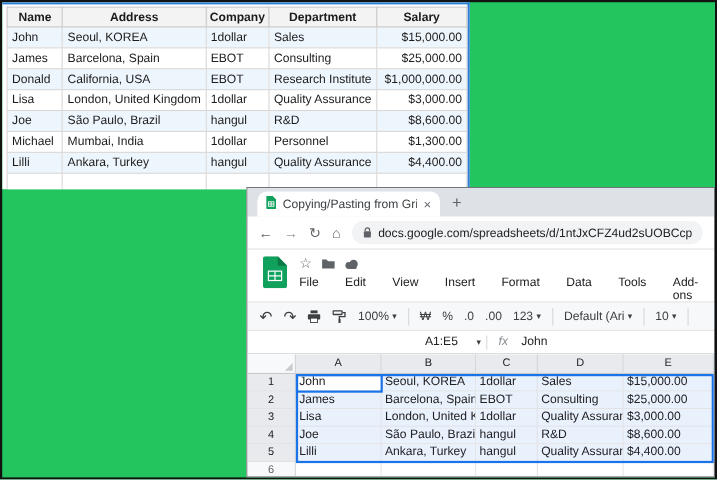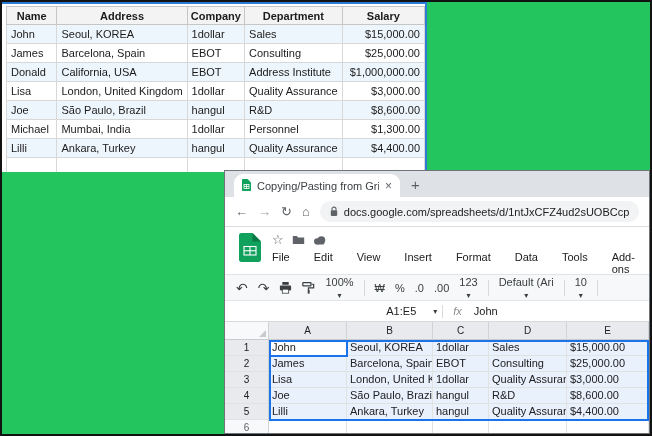--- a/index.html
+++ b/index.html
@@ -46,21 +46,21 @@
   .hdr-ic { color:#5f6368; font-size:13px; line-height:1; display:inline-flex; align-items:center; }
   .menu-row { display:flex; align-items:center; margin-top:5px; }
   .menus { display:flex; gap:24px; font-size:11px; color:#202124; }
   .last-edit { margin-left:auto; font-size:10.5px; color:#5f6368; white-space:nowrap; padding-right:2px; }
 
   .toolbar { height:27px; min-height:27px; background:#f7f8f9; border-top:1px solid #e3e4e6;
     border-bottom:1px solid #e3e4e6; display:flex; align-items:center; gap:10px;
     padding:0 11px; font-size:11px; color:#3c4043; overflow:hidden; }
   .tb-ic { font-size:14px; line-height:1; color:#3c4043; display:inline-flex; align-items:center; }
   .tb-sep { width:1px; height:16px; background:#d6d8da; flex:0 0 auto; }
-  .tb-item { display:inline-flex; align-items:center; gap:3px; white-space:nowrap;flex-direction:column; }
+  .tb-item { display:inline-flex; align-items:center; gap:3px; white-space:nowrap; }
   .dd { font-size:8px; color:#3c4043; }
 
   .fbar { height:21px; min-height:21px; background:#fff; display:flex; align-items:center;
     font-size:11px; border-bottom:1px solid #d9dadb;justify-content:center; }
   .namebox { width:66px; padding:0 5px 0 10px; display:flex; align-items:center;
     justify-content:space-between; color:#202124; }
   .fbar-sep { width:1px; height:13px; background:#d9dadb; }
   .fx { font-style:italic; color:#8a8f94; padding:0 10px; }
   .fvalue { color:#202124; padding-left:2px; }
 
@@ -125,21 +125,21 @@
             <td>Barcelona, Spain</td>
             <td>EBOT</td>
             <td>Consulting</td>
             <td>$25,000.00</td>
           </tr>
 
           <tr>
             <td>Donald</td>
             <td>California, USA</td>
             <td>EBOT</td>
-            <td>Address Institute</td>
+            <td>Research Institute</td>
             <td>$1,000,000.00</td>
           </tr>
 
           <tr>
             <td>Lisa</td>
             <td>London, United Kingdom</td>
             <td>1dollar</td>
             <td>Quality Assurance</td>
             <td>$3,000.00</td>
           </tr>

